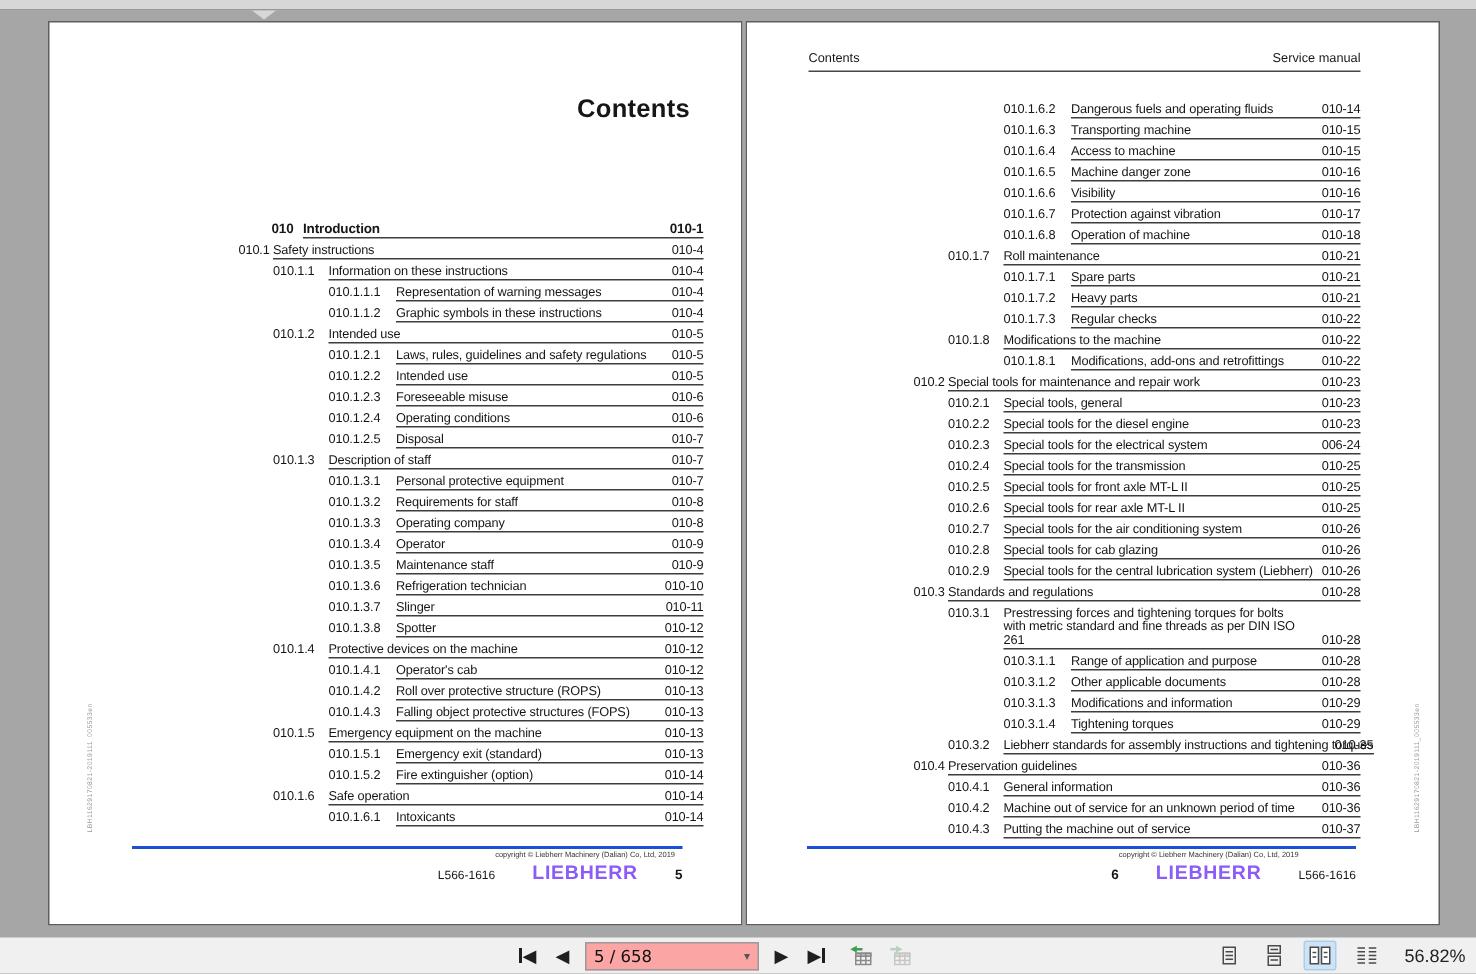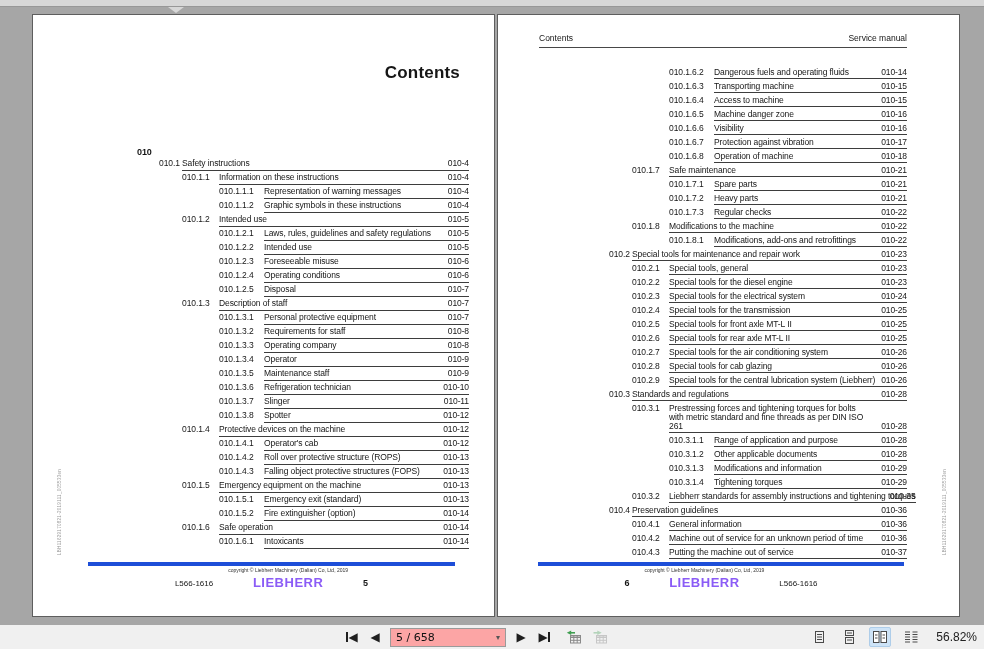--- a/index.html
+++ b/index.html
@@ -18,28 +18,28 @@
     font-size:8.5px;border-bottom:1px solid #474747;padding-bottom:4px;}
   .toc{position:absolute;}
   .toc-left-block{left:104px;right:25px;top:130px;}
   .toc-right-block{left:89px;right:52px;top:50px;}
   .toc-row{display:flex;font-size:8.5px;line-height:9px;padding-top:2.5px;letter-spacing:-.1px;}
   .toc-row .num{flex:none;}
   .toc-row .entry{flex:1;position:relative;border-bottom:1px solid #3d3d3d;padding-bottom:1.5px;min-height:9px;}
   .toc-row .title{display:inline-block;white-space:nowrap;}
   .toc-row .page-ref{position:absolute;right:0;bottom:1.5px;background:transparent;}
   .lvl0{font-weight:bold;font-size:9px;}
-  .lvl0 .num{width:21px;}
+  .lvl0 .num{width:21px;margin-left:44px;}
   .lvl0 .entry{border-bottom-width:1.5px;}
   .lvl1{padding-left:22px;}  .lvl1 .num{width:23px;}
   .lvl2{padding-left:45px;}  .lvl2 .num{width:37px;}
   .lvl3{padding-left:82px;}  .lvl3 .num{width:45px;}
   .toc-row.wrap .title{white-space:normal;max-width:200px;}
-  .page-footer{position:absolute;bottom:26px;border-top:4px solid #1d4ed8;padding-top:2px;
-    display:flex;justify-content:center;align-items:flex-end;height:22px;box-sizing:content-box;gap:15px;}
+  .page-footer{position:absolute;bottom:26px;border-top:2px solid #1d4ed8;padding-top:2px;
+    display:flex;justify-content:flex-end;align-items:flex-end;height:22px;box-sizing:content-box;}
   .pf-l{left:55px;right:39px;}
   .pf-r{left:40px;right:55px;}
   .pf-side{font-size:8px;padding-bottom:2px;}
   .pf-num{font-weight:bold;font-size:9px;}
   .pf-center{text-align:center;line-height:1;}
   .pf-copy{font-size:5px;color:#333;display:block;margin-bottom:1px;}
   .pf-logo{font-size:13px;font-weight:900;letter-spacing:.5px;color:#8b5cf6;}
   .margin-code{position:absolute;font-size:4.5px;color:#9a9a9a;writing-mode:vertical-rl;
     transform:rotate(180deg);letter-spacing:.3px;}
   .mc-left{left:24px;top:430px;height:110px;}
@@ -64,20 +64,21 @@
 <body>
 
 <div class="viewer">
   <div class="canvas">
 
     <div class="page page-left">
       <div class="doc-title">Contents</div>
       <div class="toc toc-left-block">
           <div class="toc-row lvl0">
             <span class="num">010</span>
+            <span class="entry"><span class="title">Introduction</span><span class="page-ref">010-1</span></span>
           </div>
           <div class="toc-row lvl1">
             <span class="num">010.1</span>
             <span class="entry"><span class="title">Safety instructions</span><span class="page-ref">010-4</span></span>
           </div>
           <div class="toc-row lvl2">
             <span class="num">010.1.1</span>
             <span class="entry"><span class="title">Information on these instructions</span><span class="page-ref">010-4</span></span>
           </div>
           <div class="toc-row lvl3">
@@ -225,21 +226,21 @@
           <div class="toc-row lvl3">
             <span class="num">010.1.6.7</span>
             <span class="entry"><span class="title">Protection against vibration</span><span class="page-ref">010-17</span></span>
           </div>
           <div class="toc-row lvl3">
             <span class="num">010.1.6.8</span>
             <span class="entry"><span class="title">Operation of machine</span><span class="page-ref">010-18</span></span>
           </div>
           <div class="toc-row lvl2">
             <span class="num">010.1.7</span>
-            <span class="entry"><span class="title">Safe maintenance</span><span class="page-ref">010-21</span></span>
+            <span class="entry"><span class="title">Roll maintenance</span><span class="page-ref">010-21</span></span>
           </div>
           <div class="toc-row lvl3">
             <span class="num">010.1.7.1</span>
             <span class="entry"><span class="title">Spare parts</span><span class="page-ref">010-21</span></span>
           </div>
           <div class="toc-row lvl3">
             <span class="num">010.1.7.2</span>
             <span class="entry"><span class="title">Heavy parts</span><span class="page-ref">010-21</span></span>
           </div>
           <div class="toc-row lvl3">
@@ -261,21 +262,21 @@
           <div class="toc-row lvl2">
             <span class="num">010.2.1</span>
             <span class="entry"><span class="title">Special tools, general</span><span class="page-ref">010-23</span></span>
           </div>
           <div class="toc-row lvl2">
             <span class="num">010.2.2</span>
             <span class="entry"><span class="title">Special tools for the diesel engine</span><span class="page-ref">010-23</span></span>
           </div>
           <div class="toc-row lvl2">
             <span class="num">010.2.3</span>
-            <span class="entry"><span class="title">Special tools for the electrical system</span><span class="page-ref">010-24</span></span>
+            <span class="entry"><span class="title">Special tools for the electrical system</span><span class="page-ref">006-24</span></span>
           </div>
           <div class="toc-row lvl2">
             <span class="num">010.2.4</span>
             <span class="entry"><span class="title">Special tools for the transmission</span><span class="page-ref">010-25</span></span>
           </div>
           <div class="toc-row lvl2">
             <span class="num">010.2.5</span>
             <span class="entry"><span class="title">Special tools for front axle MT-L II</span><span class="page-ref">010-25</span></span>
           </div>
           <div class="toc-row lvl2">

